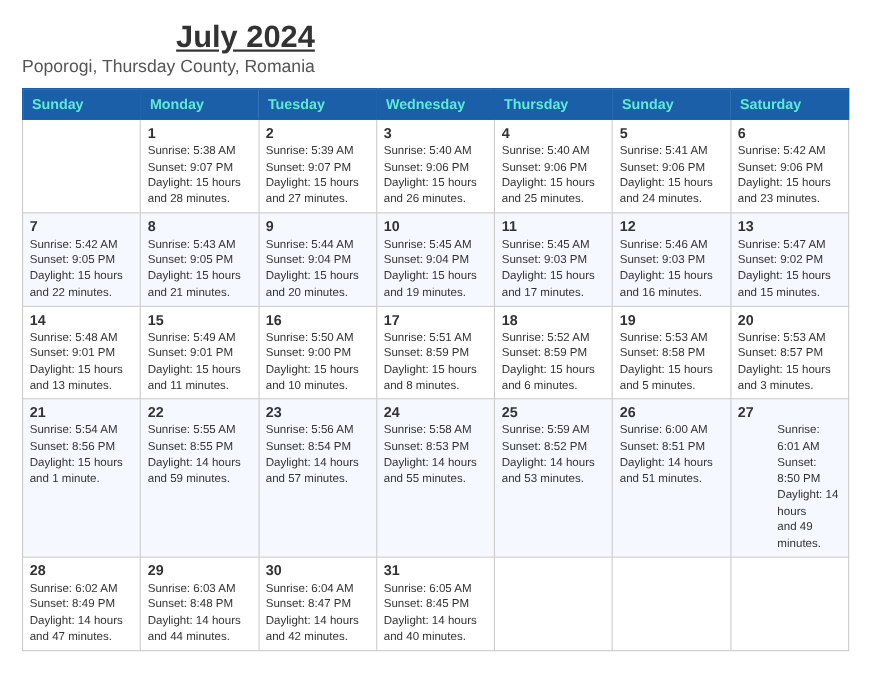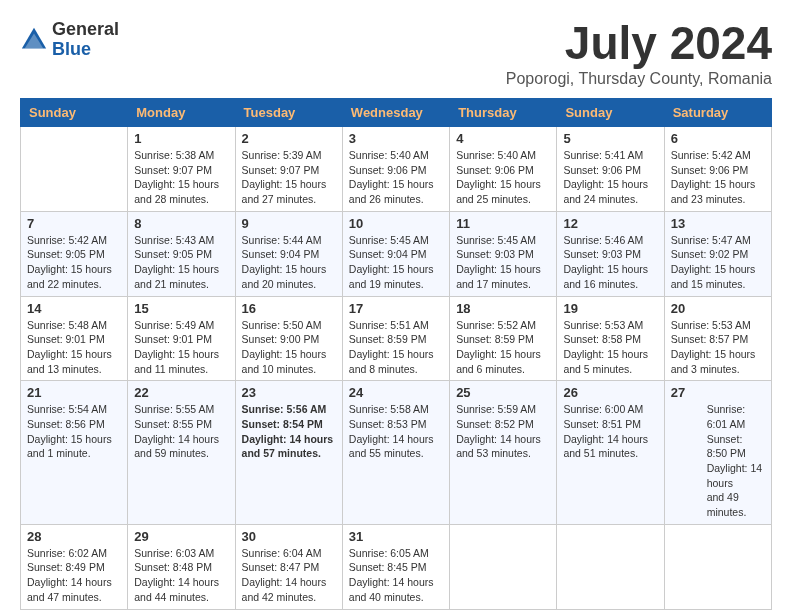--- a/index.html
+++ b/index.html
@@ -37,38 +37,39 @@
       color: #1a5fa8;
     }
     .logo-icon {
       width: 28px;
       height: 28px;
     }
     .title-block {
       text-align: right;
     }
     .month-title {
-      font-size: 46px;
+      font-size: 28px;
       font-weight: bold;
       color: #333;
       line-height: 1;
+      text-decoration: underline;
     }
     .location-title {
       font-size: 16px;
       color: #555;
       margin-top: 4px;
     }
     .calendar {
       width: 100%;
       border-collapse: collapse;
       border: 1px solid #ccc;
     }
     .calendar th {
       background-color: #1a5fa8;
-      color: #fdba74;
+      color: #5eead4;
       text-align: left;
       padding: 6px 8px;
       font-size: 13px;
       border: 1px solid #1a5fa8;
     }
     .calendar td {
       border: 1px solid #ccc;
       vertical-align: top;
       padding: 4px 6px;
       width: calc(100% / 7);
@@ -93,30 +94,20 @@
       background: #fff;
     }
     .week-row:nth-child(even) td {
       background: #f5f8ff;
     }
   </style>
 </head>
 <body>
 
 <div class="header">
-  <div class="logo">
-    <svg class="logo-icon" viewBox="0 0 30 30">
-      <polygon points="15,2 28,24 2,24" fill="#1a5fa8"></polygon>
-      <polygon points="15,8 25,24 5,24" fill="#fff" opacity="0.3"></polygon>
-    </svg>
-    <div class="logo-text">
-      <span class="logo-general">General</span>
-      <span class="logo-blue">Blue</span>
-    </div>
-  </div>
   <div class="title-block">
     <div class="month-title">July 2024</div>
     <div class="location-title">Poporogi, Thursday County, Romania</div>
   </div>
 </div>
 
 <table class="calendar">
   <thead>
     <tr>
     <th>Sunday</th>
@@ -286,21 +277,21 @@
         </td>
         <td>
           <span class="day-num">22</span>
           <div class="day-info" style="white-space: pre-line;">Sunrise: 5:55 AM
 Sunset: 8:55 PM
 Daylight: 14 hours
 and 59 minutes.</div>
         </td>
         <td>
           <span class="day-num">23</span>
-          <div class="day-info" style="white-space: pre-line; font-weight: bold;">Sunrise: 5:56 AM
+          <div class="day-info" style="white-space: pre-line;">Sunrise: 5:56 AM
 Sunset: 8:54 PM
 Daylight: 14 hours
 and 57 minutes.</div>
         </td>
         <td>
           <span class="day-num">24</span>
           <div class="day-info" style="white-space: pre-line;">Sunrise: 5:58 AM
 Sunset: 8:53 PM
 Daylight: 14 hours
 and 55 minutes.</div>

